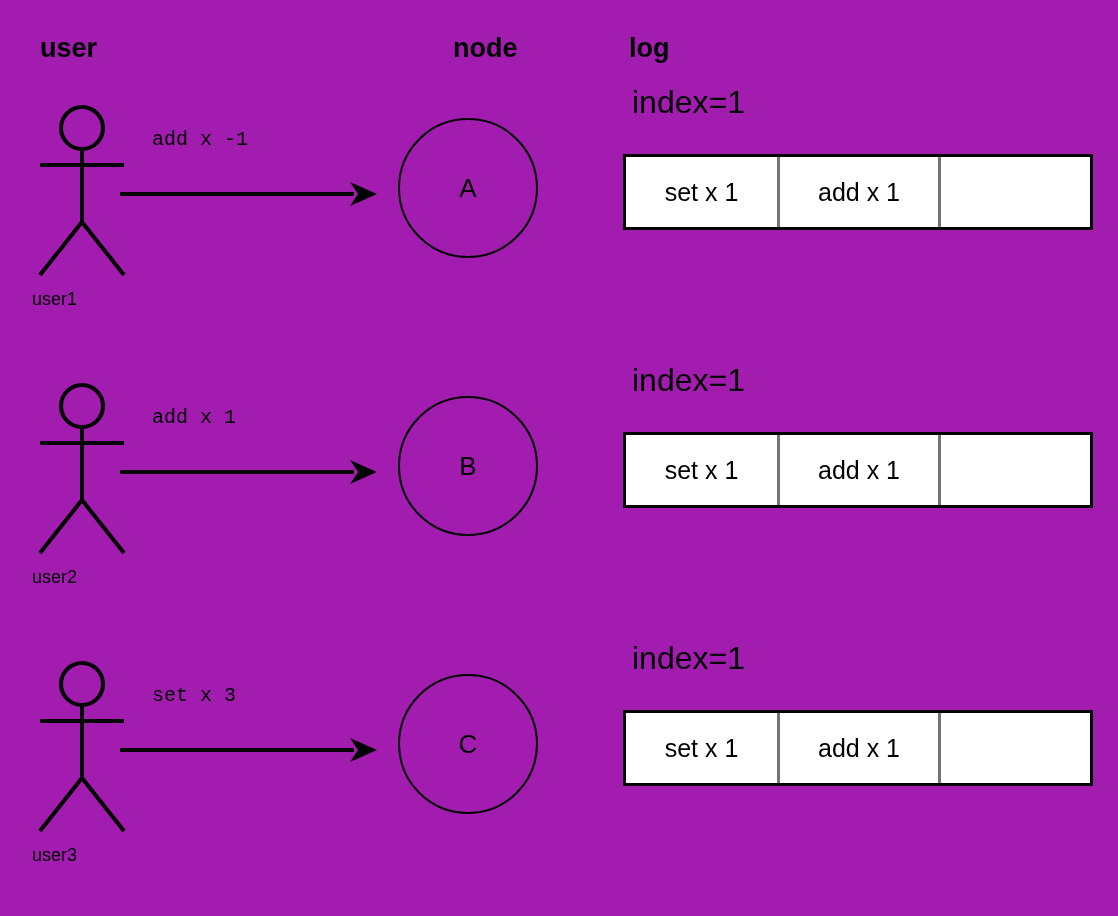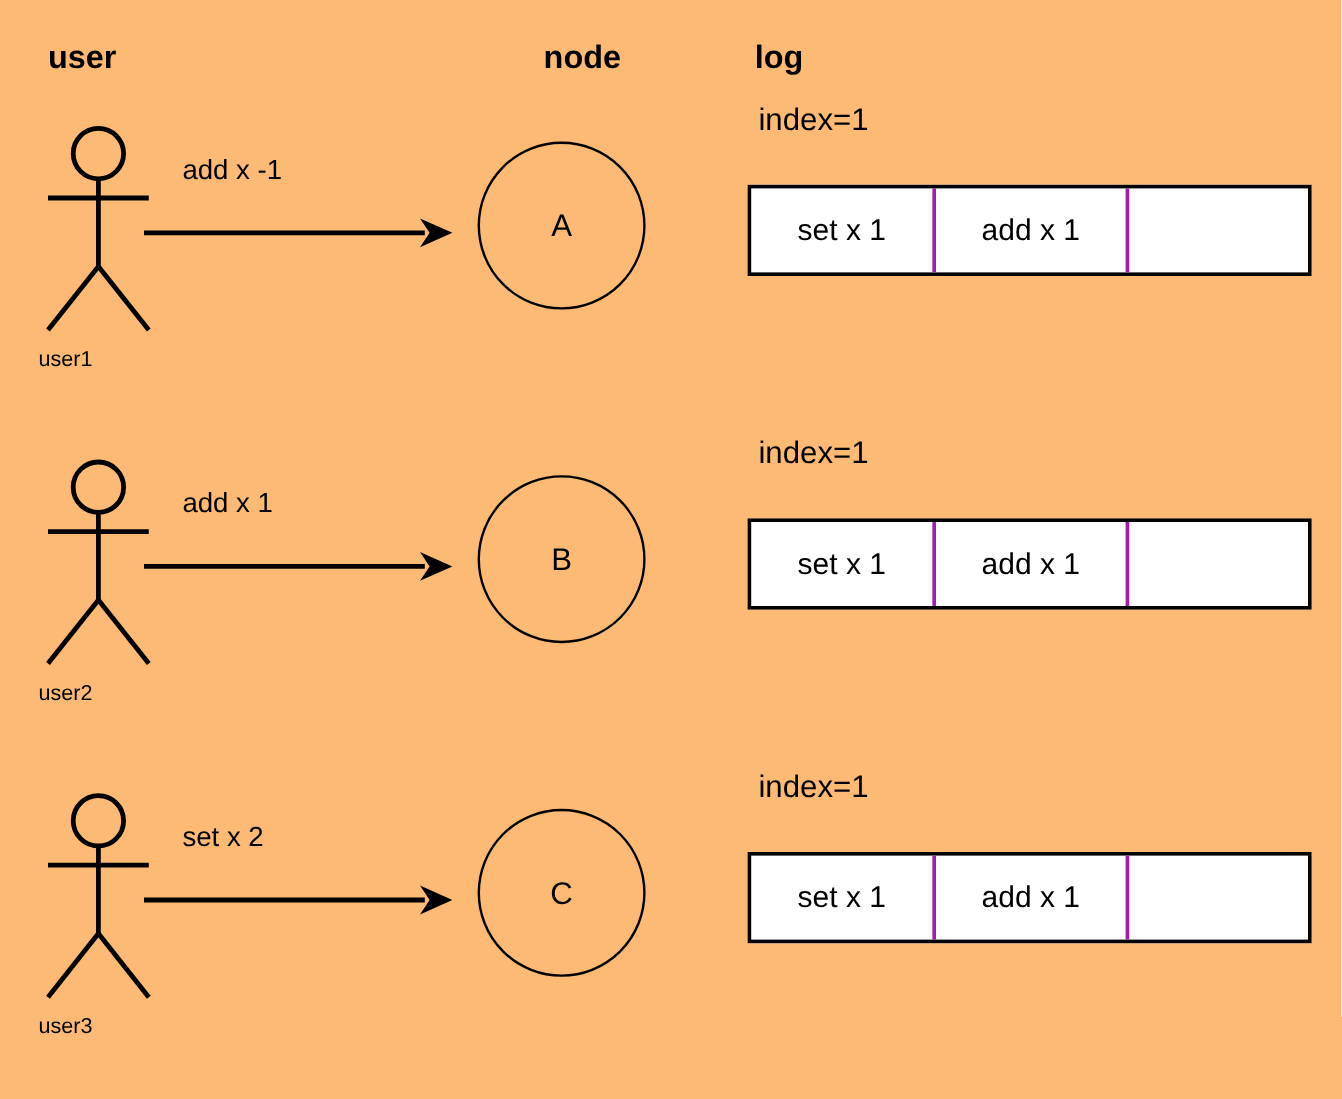--- a/index.html
+++ b/index.html
@@ -8,21 +8,21 @@
     background: #ffffff;
   }
   body {
     font-family: "Liberation Sans", sans-serif;
     color: #000000;
   }
   #stage {
     position: relative;
     width: 1118px;
     height: 916px;
-    background: #fdba74;
+    background: #a21caf;
     overflow: hidden;
   }
   .col-header {
     position: absolute;
     font-weight: bold;
     font-size: 27px;
     line-height: 1;
     white-space: nowrap;
     color: #000;
   }
@@ -66,23 +66,24 @@
     top: 178px;
     width: 262px;
     height: 32px;
   }
   .arrow svg { display: block; }
 
   .arrow-label {
     position: absolute;
     left: 152px;
     top: 130px;
-    font-size: 23px;
-    line-height: 1;
-    white-space: nowrap;
+    font-size: 20px;
+    line-height: 1;
+    white-space: nowrap;
+    font-family: Liberation Mono, monospace;
   }
 
   
   .node {
     position: absolute;
     left: 398px;
     top: 118px;
     width: 140px;
     height: 140px;
     border: 2.5px solid #000;
@@ -95,38 +96,38 @@
   .node-label {
     font-size: 26px;
     line-height: 1;
   }
 
   
   .log-index {
     position: absolute;
     left: 632px;
     top: 86px;
-    font-size: 26px;
+    font-size: 32px;
     line-height: 1;
     white-space: nowrap;
   }
   .log-table {
     position: absolute;
     left: 623px;
     top: 154px;
     width: 470px;
     height: 76px;
     display: flex;
     border: 3px solid #000;
     box-sizing: border-box;
     background: #fff;
   }
   .log-cell {
     flex: 0 0 auto;
-    border-right: 3px solid #a21caf;
+    border-right: 3px solid #737373;
     box-sizing: border-box;
     display: flex;
     align-items: center;
     justify-content: center;
     font-size: 25px;
     line-height: 1;
     white-space: nowrap;
   }
   .log-cell.c0 { width: 154px; }
   .log-cell.c1 { width: 161px; }
@@ -213,21 +214,21 @@
       <svg width="110" height="185" viewBox="0 0 110 185" xmlns="http://www.w3.org/2000/svg">
         <circle cx="52" cy="28" r="21" fill="none" stroke="#000" stroke-width="4"></circle>
         <line x1="52" y1="49" x2="52" y2="122" stroke="#000" stroke-width="4"></line>
         <line x1="10" y1="65" x2="94" y2="65" stroke="#000" stroke-width="4"></line>
         <line x1="52" y1="122" x2="10" y2="175" stroke="#000" stroke-width="4"></line>
         <line x1="52" y1="122" x2="94" y2="175" stroke="#000" stroke-width="4"></line>
       </svg>
     </div>
     <div class="actor-label">user3</div>
 
-    <div class="arrow-label">set x 2</div>
+    <div class="arrow-label">set x 3</div>
     <div class="arrow">
       <svg width="262" height="32" viewBox="0 0 262 32" xmlns="http://www.w3.org/2000/svg">
         <line x1="2" y1="16" x2="236" y2="16" stroke="#000" stroke-width="4"></line>
         <path d="M 232 4 L 259 16 L 232 28 L 240 16 Z" fill="#000"></path>
       </svg>
     </div>
 
     <div class="node">
       <span class="node-label">C</span>
     </div>

